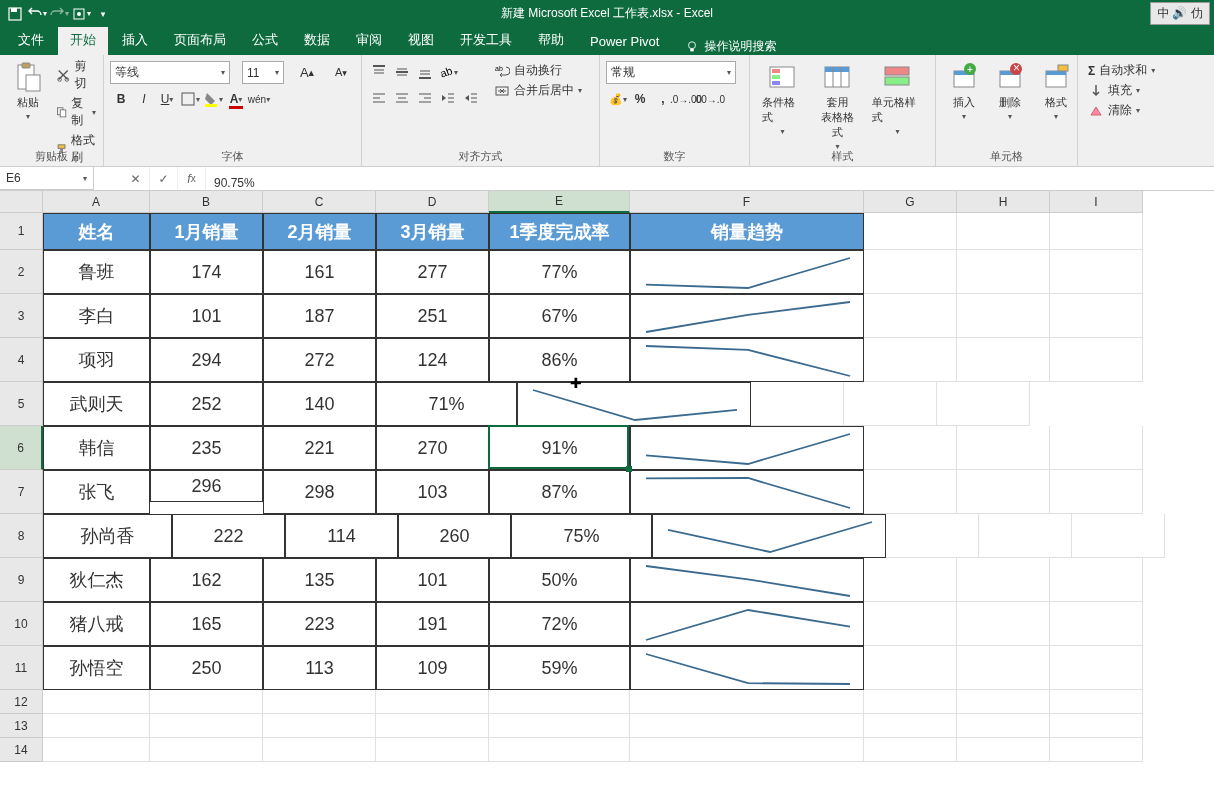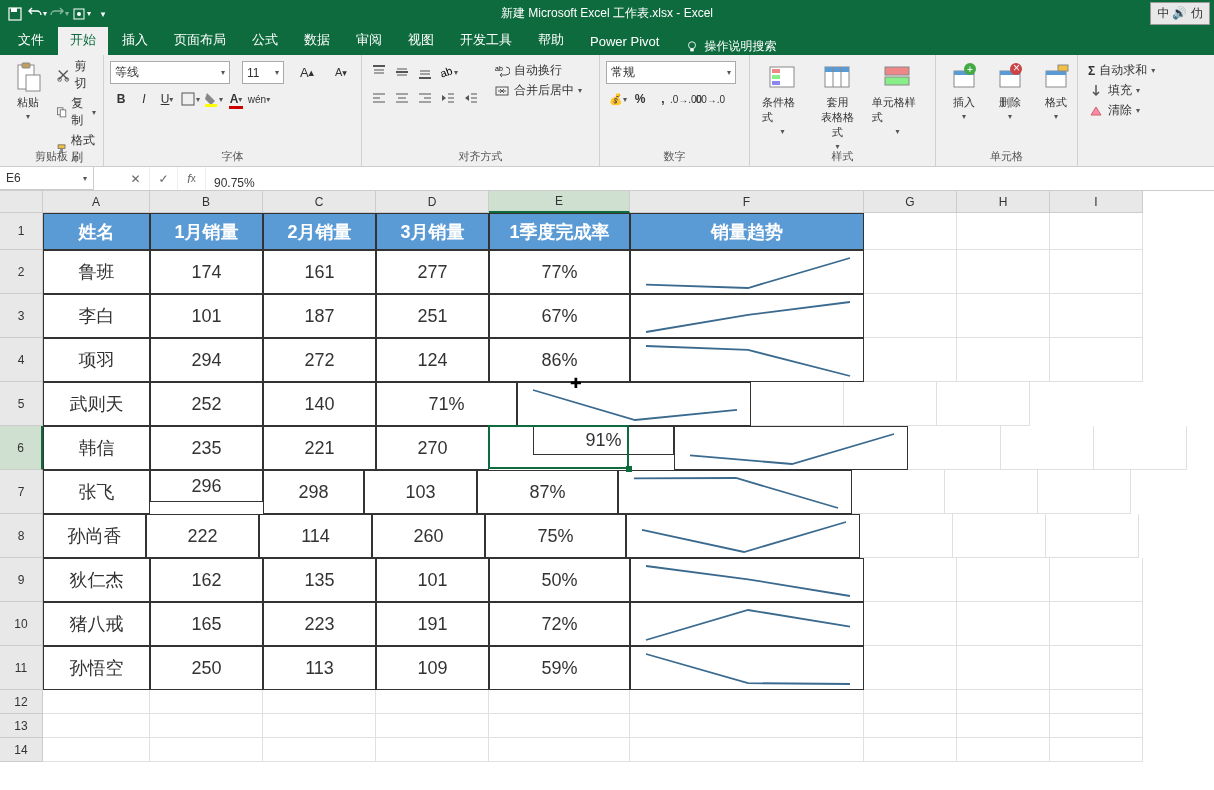--- a/index.html
+++ b/index.html
@@ -545,47 +545,47 @@
         </div>
         <div class="cell" style="width: 93px; height: 44px;"></div>
         <div class="cell" style="width: 93px; height: 44px;"></div>
         <div class="cell" style="width: 93px; height: 44px;"></div>
       </div>
       <div class="cell-row">
         <div class="cell data-cell" style="width: 107px; height: 44px;">韩信</div>
         <div class="cell data-cell" style="width: 113px; height: 44px;">235</div>
         <div class="cell data-cell" style="width: 113px; height: 44px;">221</div>
         <div class="cell data-cell" style="width: 113px; height: 44px;">270</div>
-        <div class="cell data-cell" style="width: 141px; height: 29px; margin-left: 44px;">91%</div>
+        <div class="cell data-cell" style="width: 141px; height: 44px;">91%</div>
         <div class="cell data-cell" style="width: 234px; height: 44px;">
           <svg class="sparkline" width="234" height="44">
             <polyline points="15,28.42857142857143 117,37 219,7" fill="none" stroke="#3b6a8f" stroke-width="1.8"></polyline>
           </svg>
         </div>
         <div class="cell" style="width: 93px; height: 44px;"></div>
         <div class="cell" style="width: 93px; height: 44px;"></div>
         <div class="cell" style="width: 93px; height: 44px;"></div>
       </div>
       <div class="cell-row">
         <div class="cell data-cell" style="width: 107px; height: 44px;">张飞</div>
         <div class="cell data-cell" style="width: 113px; height: 32px;">296</div>
-        <div class="cell data-cell" style="width: 101px; height: 44px; text-align: right;">298</div>
+        <div class="cell data-cell" style="width: 113px; height: 44px; text-align: right;">298</div>
         <div class="cell data-cell" style="width: 113px; height: 44px;">103</div>
         <div class="cell data-cell" style="width: 141px; height: 44px;">87%</div>
         <div class="cell data-cell" style="width: 234px; height: 44px;">
           <svg class="sparkline" width="234" height="44">
             <polyline points="15,7.307692307692307 117,7 219,37" fill="none" stroke="#3b6a8f" stroke-width="1.8"></polyline>
           </svg>
         </div>
         <div class="cell" style="width: 93px; height: 44px;"></div>
         <div class="cell" style="width: 93px; height: 44px;"></div>
         <div class="cell" style="width: 93px; height: 44px;"></div>
       </div>
       <div class="cell-row">
-        <div class="cell data-cell" style="width: 103px; height: 44px;">孙尚香</div>
+        <div class="cell data-cell" style="width: 129px; height: 44px;">孙尚香</div>
         <div class="cell data-cell" style="width: 113px; height: 44px;">222</div>
         <div class="cell data-cell" style="width: 113px; height: 44px;">114</div>
         <div class="cell data-cell" style="width: 113px; height: 44px;">260</div>
         <div class="cell data-cell" style="width: 141px; height: 44px;">75%</div>
         <div class="cell data-cell" style="width: 234px; height: 44px;">
           <svg class="sparkline" width="234" height="44">
             <polyline points="15,14.808219178082194 117,37 219,7" fill="none" stroke="#3b6a8f" stroke-width="1.8"></polyline>
           </svg>
         </div>
         <div class="cell" style="width: 93px; height: 44px;"></div>

